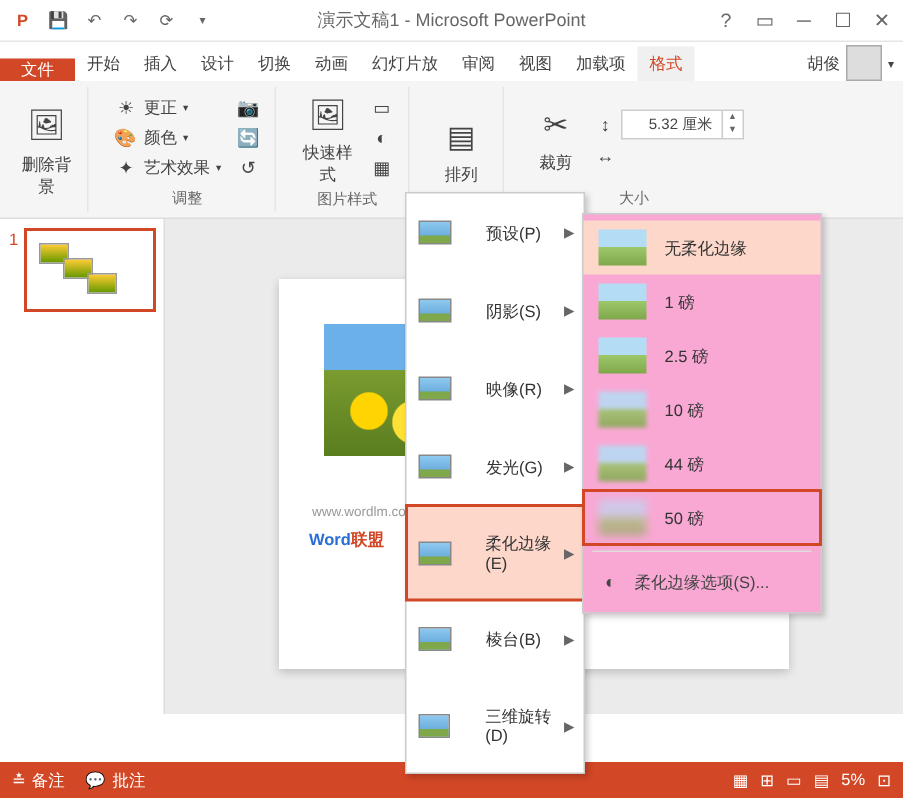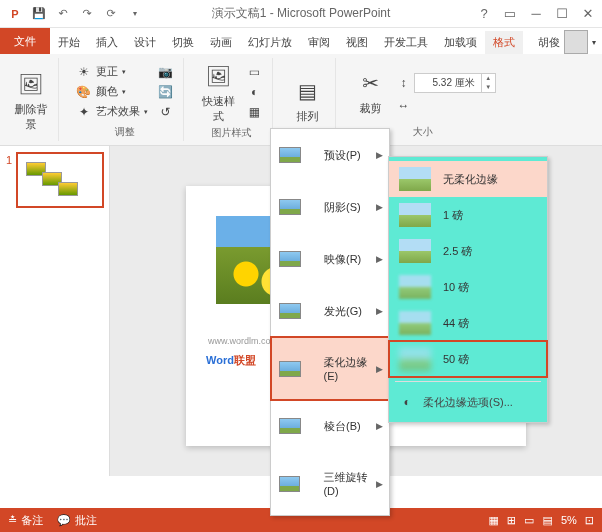--- a/index.html
+++ b/index.html
@@ -4,21 +4,21 @@
 <style>
 *{box-sizing:border-box;margin:0;padding:0;font-family:"Microsoft YaHei",sans-serif;font-size:11px;}
 body{width:602px;height:532px;background:#fff;overflow:hidden;position:relative;}
 .titlebar{height:28px;background:#fff;display:flex;align-items:center;position:relative;border-bottom:1px solid #e5e5e5;}
 .qat{display:flex;gap:2px;padding-left:4px;align-items:center;}
 .qat-btn{width:22px;height:22px;display:flex;align-items:center;justify-content:center;color:#666;}
 .title-center{position:absolute;left:50%;transform:translateX(-50%);color:#666;font-size:12px;}
 .title-right{margin-left:auto;display:flex;align-items:center;gap:6px;padding-right:4px;}
 .win-btn{width:20px;height:20px;display:flex;align-items:center;justify-content:center;color:#666;font-size:13px;}
 .ribbon-tabs{height:26px;display:flex;align-items:end;background:#fff;}
-.file-tab{background:#d24726;color:#fff;padding:4px 14px;height:26px;display:flex;align-items:center;font-family:Liberation Mono, monospace;}
+.file-tab{background:#d24726;color:#fff;padding:4px 14px;height:15px;display:flex;align-items:center;font-family:Liberation Mono, monospace;}
 .tab{padding:4px 8px;color:#444;cursor:pointer;}
 .tab.active{background:#f0f0f0;color:#d24726;}
 .user-area{margin-left:auto;display:flex;align-items:center;gap:4px;padding-right:6px;color:#444;}
 .avatar{width:24px;height:24px;background:#ddd;border:1px solid #aaa;}
 .ribbon{height:92px;background:#f5f5f5;border-bottom:1px solid #ddd;display:flex;padding:4px;gap:8px;}
 .ribbon-group{display:flex;flex-direction:column;align-items:center;padding:2px 6px;border-right:1px solid #e5e5e5;}
 .ribbon-group:last-child{border-right:none;}
 .group-content{flex:1;display:flex;align-items:center;gap:4px;}
 .group-label{font-size:10px;color:#666;margin-top:2px;}
 .big-btn{width:42px;display:flex;flex-direction:column;align-items:center;gap:2px;color:#444;font-size:10px;text-align:center;}
@@ -42,21 +42,21 @@
 .watermark{position:absolute;left:20px;top:160px;font-size:20px;font-weight:bold;}
 .wm-url{font-size:9px;color:#999;font-weight:normal;position:absolute;top:-10px;left:2px;}
 .wm-blue{color:#2a6fd6;}
 .wm-orange{color:#d24726;}
 .dropdown{position:absolute;left:270px;top:128px;width:120px;background:#fff;border:1px solid #ccc;box-shadow:2px 2px 4px rgba(0,0,0,0.2);z-index:10;}
 .dd-item{display:flex;align-items:center;padding:18px 8px;gap:23px;color:#333;position:relative;}
 .dd-item.highlighted{background:#fcd7ca;outline:2px solid #d24726;outline-offset:-1px;}
 .dd-arrow{position:absolute;right:6px;color:#666;font-size:9px;}
 .dd-ico{width:22px;height:16px;background:linear-gradient(#8ec9f0,#5a9fd4);border:1px solid #888;position:relative;}
 .dd-ico::after{content:"";position:absolute;bottom:0;left:0;right:0;height:5px;background:#7fa84a;}
-.submenu{position:absolute;left:388px;top:156px;width:160px;background:#5eead4;border:1px solid #ccc;box-shadow:2px 2px 4px rgba(0,0,0,0.2);z-index:11;padding:4px 0;}
+.submenu{position:absolute;left:388px;top:142px;width:160px;background:#f9a8d4;border:1px solid #ccc;box-shadow:2px 2px 4px rgba(0,0,0,0.2);z-index:11;padding:4px 0;}
 .sub-item{display:flex;align-items:center;padding:6px 10px;gap:12px;color:#333;}
 .sub-item.hover{background:#fcd7ca;}
 .sub-item.outlined{outline:2px solid #d24726;outline-offset:-1px;}
 .sub-thumb{width:32px;height:24px;background:linear-gradient(to bottom,#b3ddf5 0%,#b3ddf5 50%,#9bc76a 50%,#7fa84a 100%);}
 .sub-thumb.soft{filter:blur(0.5px);}
 .sub-thumb.softer{filter:blur(1.5px);opacity:0.85;}
 .sub-thumb.softest{filter:blur(3px);opacity:0.6;}
 .submenu-sep{height:1px;background:#ddd;margin:4px 6px;}
 .sub-footer{padding:8px 10px;display:flex;align-items:center;gap:8px;color:#444;font-size:10px;}
 .statusbar{position:absolute;bottom:0;left:0;right:0;height:24px;background:#d24726;color:#fff;display:flex;align-items:center;padding:0 8px;gap:14px;font-size:10px;}
@@ -88,21 +88,20 @@
 <div class="ribbon-tabs">
   <div class="file-tab">文件</div>
   <div class="tab">开始</div>
   <div class="tab">插入</div>
   <div class="tab">设计</div>
   <div class="tab">切换</div>
   <div class="tab">动画</div>
   <div class="tab">幻灯片放</div>
   <div class="tab">审阅</div>
   <div class="tab">视图</div>
-  <div class="tab">开发工具</div>
   <div class="tab">加载项</div>
   <div class="tab active">格式</div>
   <div class="user-area">
     <span>胡俊</span>
     <div class="avatar"></div>
     <span style="font-size:8px;">▾</span>
   </div>
 </div>
 
 <div class="ribbon">

